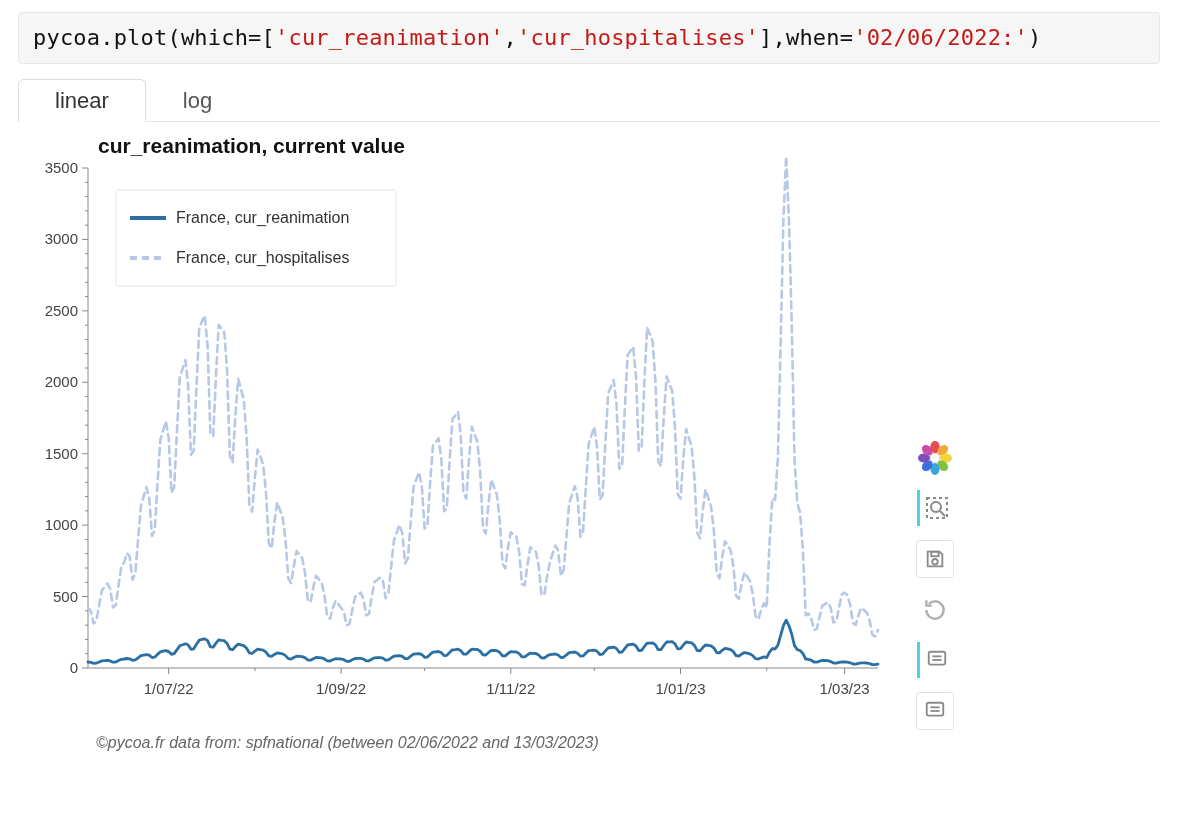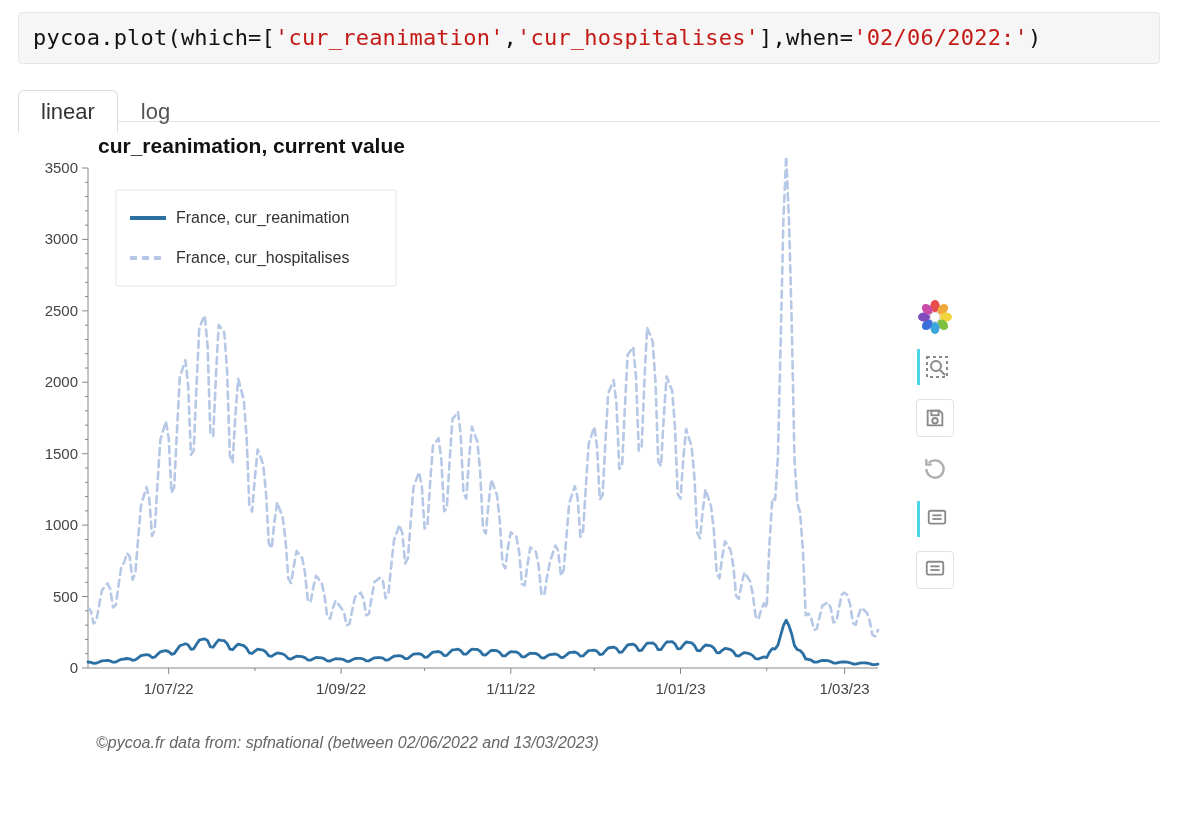--- a/index.html
+++ b/index.html
@@ -5,24 +5,24 @@
   html,body { margin:0; padding:0; font-family:-apple-system,BlinkMacSystemFont,"Segoe UI",Helvetica,Arial,sans-serif; background:#fff; color:#222; }
   .page { width:1178px; height:830px; box-sizing:border-box; padding:12px 18px; }
 
   .code-cell { background:#f6f6f6; border:1px solid #e6e6e6; border-radius:4px; padding:10px 14px;
                font-family:"SFMono-Regular",Consolas,Menlo,monospace; font-size:22px; line-height:1.35; white-space:pre; letter-spacing:0.2px; }
   .code-cell .tok-id { color:#111; }
   .code-cell .tok-punc { color:#111; }
   .code-cell .tok-str { color:#c41a16; }
 
   .tabs-row { display:flex; align-items:flex-end; margin:14px 0 0 0; border-bottom:1px solid #e5e5e5; }
-  .tab { padding:8px 22px; border:1px solid transparent; border-bottom:none; font-size:22px; color:#555; cursor:pointer; position:relative; top:12px; }
+  .tab { padding:8px 36px; border:1px solid transparent; border-bottom:none; font-size:22px; color:#555; cursor:pointer; position:relative; top:1px; }
   .tab.active { background:#fff; color:#333; border-color:#dcdcdc #dcdcdc #fff #dcdcdc; border-radius:6px 6px 0 0; }
 
-  .plot-row { display:flex; align-items:center; }
+  .plot-row { display:flex; align-items:flex-end; }
 
   .plot-area { position:relative; width:880px; height:600px; margin:8px 0 0 0; }
   .chart-title { position:absolute; left:80px; top:4px; font-weight:700; font-size:21px; color:#111; }
   svg.chart { position:absolute; left:0; top:28px; }
   .axis text { font-size:15px; fill:#444; }
   .axis line, .axis path { stroke:#888; stroke-width:1; }
   .series-solid { stroke:#2b6fa3; stroke-width:2.8; fill:none; stroke-linejoin:round; stroke-linecap:round; }
   .series-dashed { stroke:#b6c8e6; stroke-width:2.6; fill:none; stroke-dasharray:7 5; stroke-linejoin:round; stroke-linecap:round; }
   .legend-box { fill:#fff; stroke:#e5e5e5; stroke-width:1; }
   .legend text { font-size:16px; fill:#333; }

